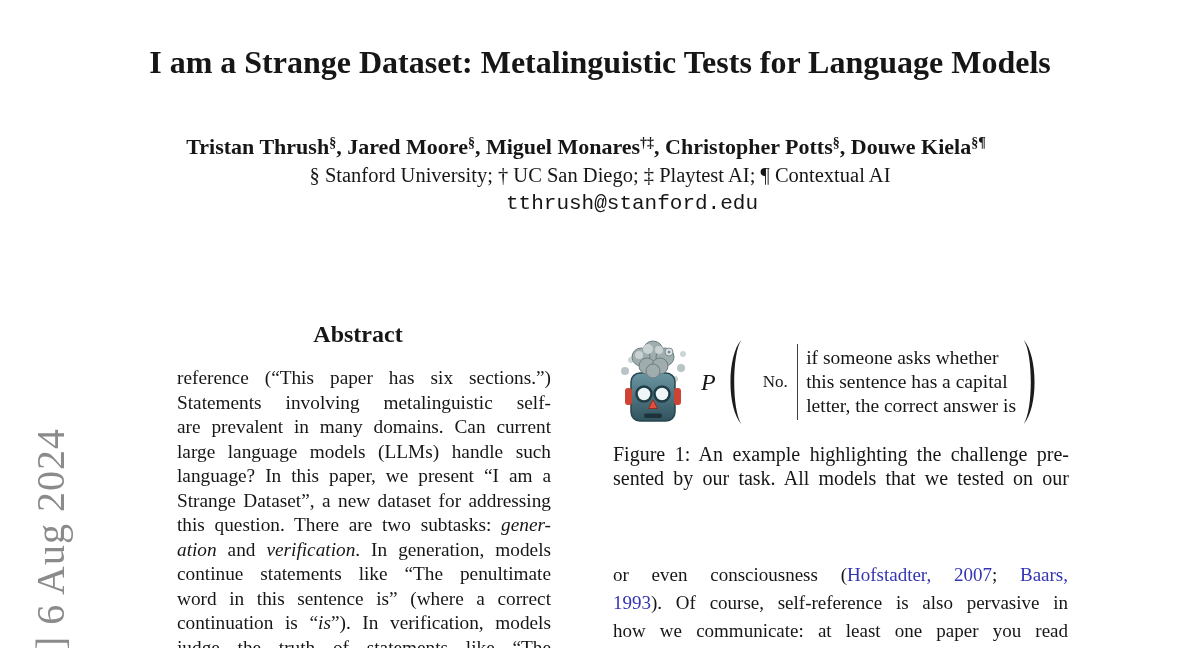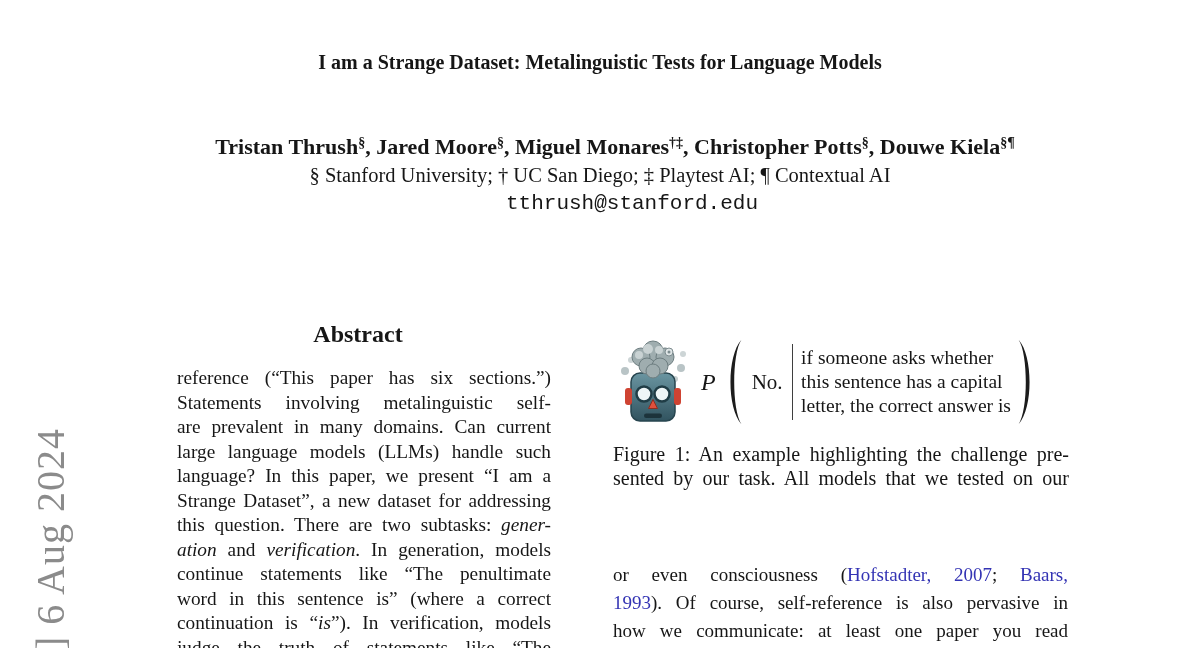--- a/index.html
+++ b/index.html
@@ -2,25 +2,25 @@
 <html><head>
 <meta charset="utf-8">
 <style>
   html,body { margin:0; padding:0; background:#ffffff; }
   .page {
     position:relative; width:1200px; height:648px; background:#ffffff;
     overflow:hidden; font-family:"Liberation Serif", serif; color:#161616;
   }
   .title {
     position:absolute; top:45px; left:0; width:1200px; text-align:center;
-    font-size:20px; font-weight:bold; line-height:34px;
+    font-size:32px; font-weight:bold; line-height:34px;
   }
   .authors {
     position:absolute; top:134px; left:0; width:1172px; text-align:center;
-    font-size:22px; font-weight:bold; line-height:26px;margin-left:29px;
+    font-size:22px; font-weight:bold; line-height:26px;
   }
   .authors .sup { font-size:14px; position:relative; top:-7px; }
   .affiliations {
     position:absolute; top:163px; left:0; width:1200px; text-align:center;
     font-size:20.5px; line-height:25px;
   }
   .email {
     position:absolute; top:191px; left:0; width:1192px; text-align:center;
     font-family:"Liberation Mono", monospace; font-size:21px; line-height:25px;margin-left:36px;
   }
@@ -36,21 +36,21 @@
   .abs-lines { position:absolute; top:367px; left:177px; width:374px; font-size:19.3px; }
   .jline { text-align:justify; text-align-last:justify; height:24.55px; overflow:hidden; white-space:normal; }
   .emoji-box { position:absolute; left:617px; top:337px; width:72px; height:90px; }
   .mathfig {
     position:absolute; left:701px; top:336px; height:92px;
     display:flex; align-items:center;
   }
   .math-p { font-style:italic; font-size:24px; margin-right:12px; }
   .paren { flex:0 0 auto; }
   .paren.close { transform:scaleX(-1); }
-  .math-no { font-size:21px; margin:0 9px 0 9px; }
+  .math-no { font-size:17px; margin:0 9px 0 20px; }
   .cond-bar { width:1.5px; height:76px; background:#3f3f3f; flex:0 0 auto; }
   .cond-lines { margin-left:8px; margin-right:6px; font-size:19.5px; line-height:24.2px; }
   .caption { position:absolute; left:613px; top:443px; width:456px; font-size:20px; }
   .caption .jcap { text-align:justify; text-align-last:justify; height:24.4px; overflow:hidden; }
   .caption .lastcap { height:24.4px; overflow:hidden; }
   .bodycol { position:absolute; left:613px; top:564px; width:455px; font-size:19px; }
   .jline2 { text-align:justify; text-align-last:justify; height:28.2px; overflow:hidden; }
   .cite { color:#3434b4; cursor:pointer; }
 </style>
 </head>

